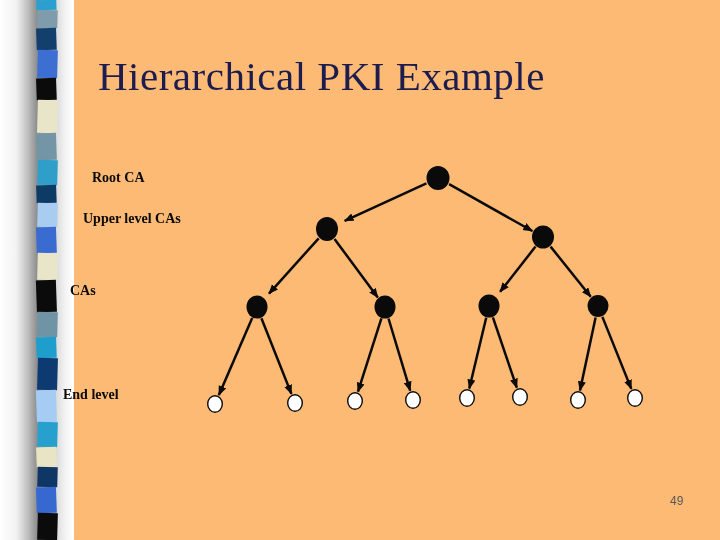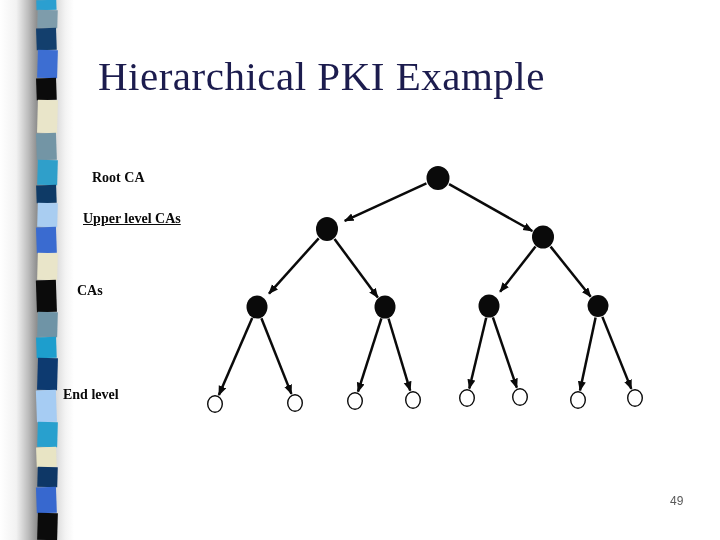--- a/index.html
+++ b/index.html
@@ -1,17 +1,17 @@
 <!DOCTYPE html>
 <html><head>
 <meta charset="utf-8">
 <style>
   html,body{margin:0;padding:0;background:#888;}
   .slide{
-    position:relative;width:720px;height:540px;background:#ffffff;
+    position:relative;width:720px;height:540px;background:#fdba74;
     overflow:hidden;font-family:"Liberation Serif",serif;
   }
   
   .edge-band{
     position:absolute;left:0;top:0;width:74px;height:540px;
     background:linear-gradient(90deg,#ffffff 0%,#f2f2f2 22%,#bdbdbd 38%,#8e8e8e 50%,#bfbfbf 62%,#f3f3f3 88%,#ffffff 100%);
   }
   .strip{
     position:absolute;left:37px;top:0;width:20px;height:540px;
     display:flex;flex-direction:column;
@@ -21,21 +21,21 @@
   .strip .block:nth-child(even){transform:rotate(1.6deg) translateX(0.5px);}
   .title{
     position:absolute;left:98px;top:52px;
     font-size:41px;color:#1c1c4e;white-space:nowrap;letter-spacing:0.5px;
   }
   .row-label{
     position:absolute;font-weight:bold;font-size:14px;color:#0a0a0a;white-space:nowrap;text-align:right;
   }
   .lbl-root{left:92px;top:170px;}
   .lbl-upper{left:83px;top:211px;}
-  .lbl-cas{left:77px;top:283px;}
+  .lbl-cas{left:70px;top:283px;}
   .lbl-end{left:63px;top:387px;}
   .page-num{
     position:absolute;left:670px;top:494px;
     font-family:"Liberation Sans",sans-serif;font-size:12px;color:#595959;
   }
   svg.diagram{position:absolute;left:0;top:0;}
 </style>
 </head>
 <body>
 
@@ -63,21 +63,21 @@
       <div class="block" style="background: rgb(40, 160, 206); height: 25px;"></div>
       <div class="block" style="background: rgb(232, 228, 196); height: 20px;"></div>
       <div class="block" style="background: rgb(14, 55, 102); height: 20px;"></div>
       <div class="block" style="background: rgb(55, 104, 207); height: 26px;"></div>
       <div class="block" style="background: rgb(11, 11, 11); height: 27px;"></div>
     </div>
 
   <div class="title" style="color: rgb(28, 28, 78);">Hierarchical PKI Example</div>
 
   <div class="row-label lbl-root" style="color: rgb(10, 10, 10);">Root CA</div>
-  <div class="row-label lbl-upper" style="color: rgb(10, 10, 10); text-decoration: underline;">Upper level CAs</div>
+  <div class="row-label lbl-upper" style="color: rgb(10, 10, 10);">Upper level CAs</div>
   <div class="row-label lbl-cas" style="color: rgb(10, 10, 10);">CAs</div>
   <div class="row-label lbl-end" style="color: rgb(10, 10, 10);">End level</div>
 
   <svg class="diagram" width="720" height="540" viewBox="0 0 720 540">
     <defs>
       <marker id="arrow" markerUnits="userSpaceOnUse" markerWidth="11" markerHeight="9" refX="9" refY="4" orient="auto">
         <path d="M0,0 L10,4 L0,8 z" fill="#0a0a0a"></path>
       </marker>
     </defs>
     <g id="edge-layer">

